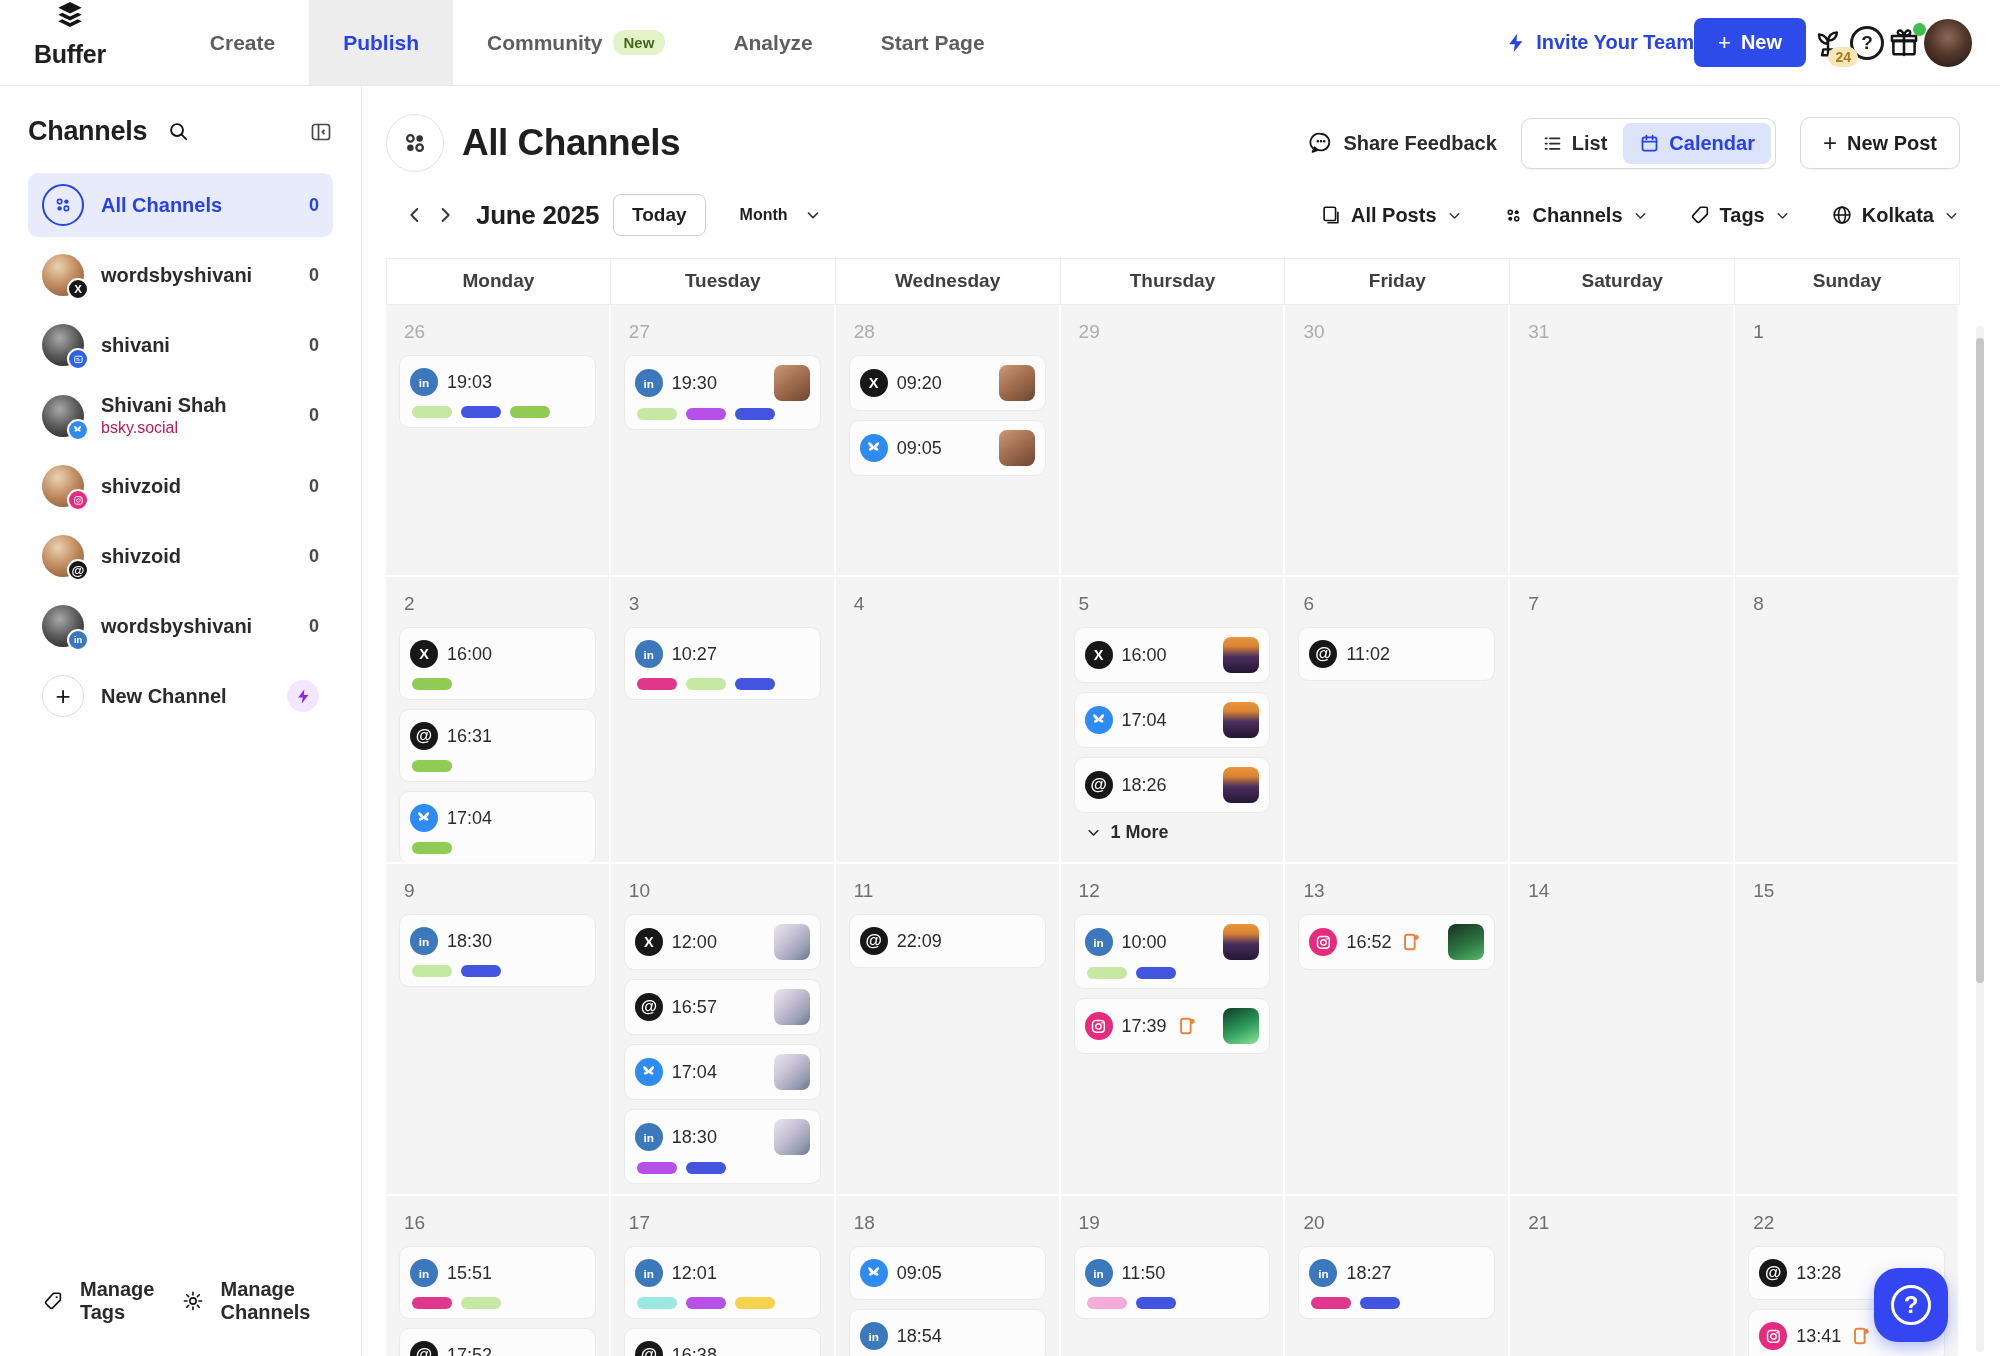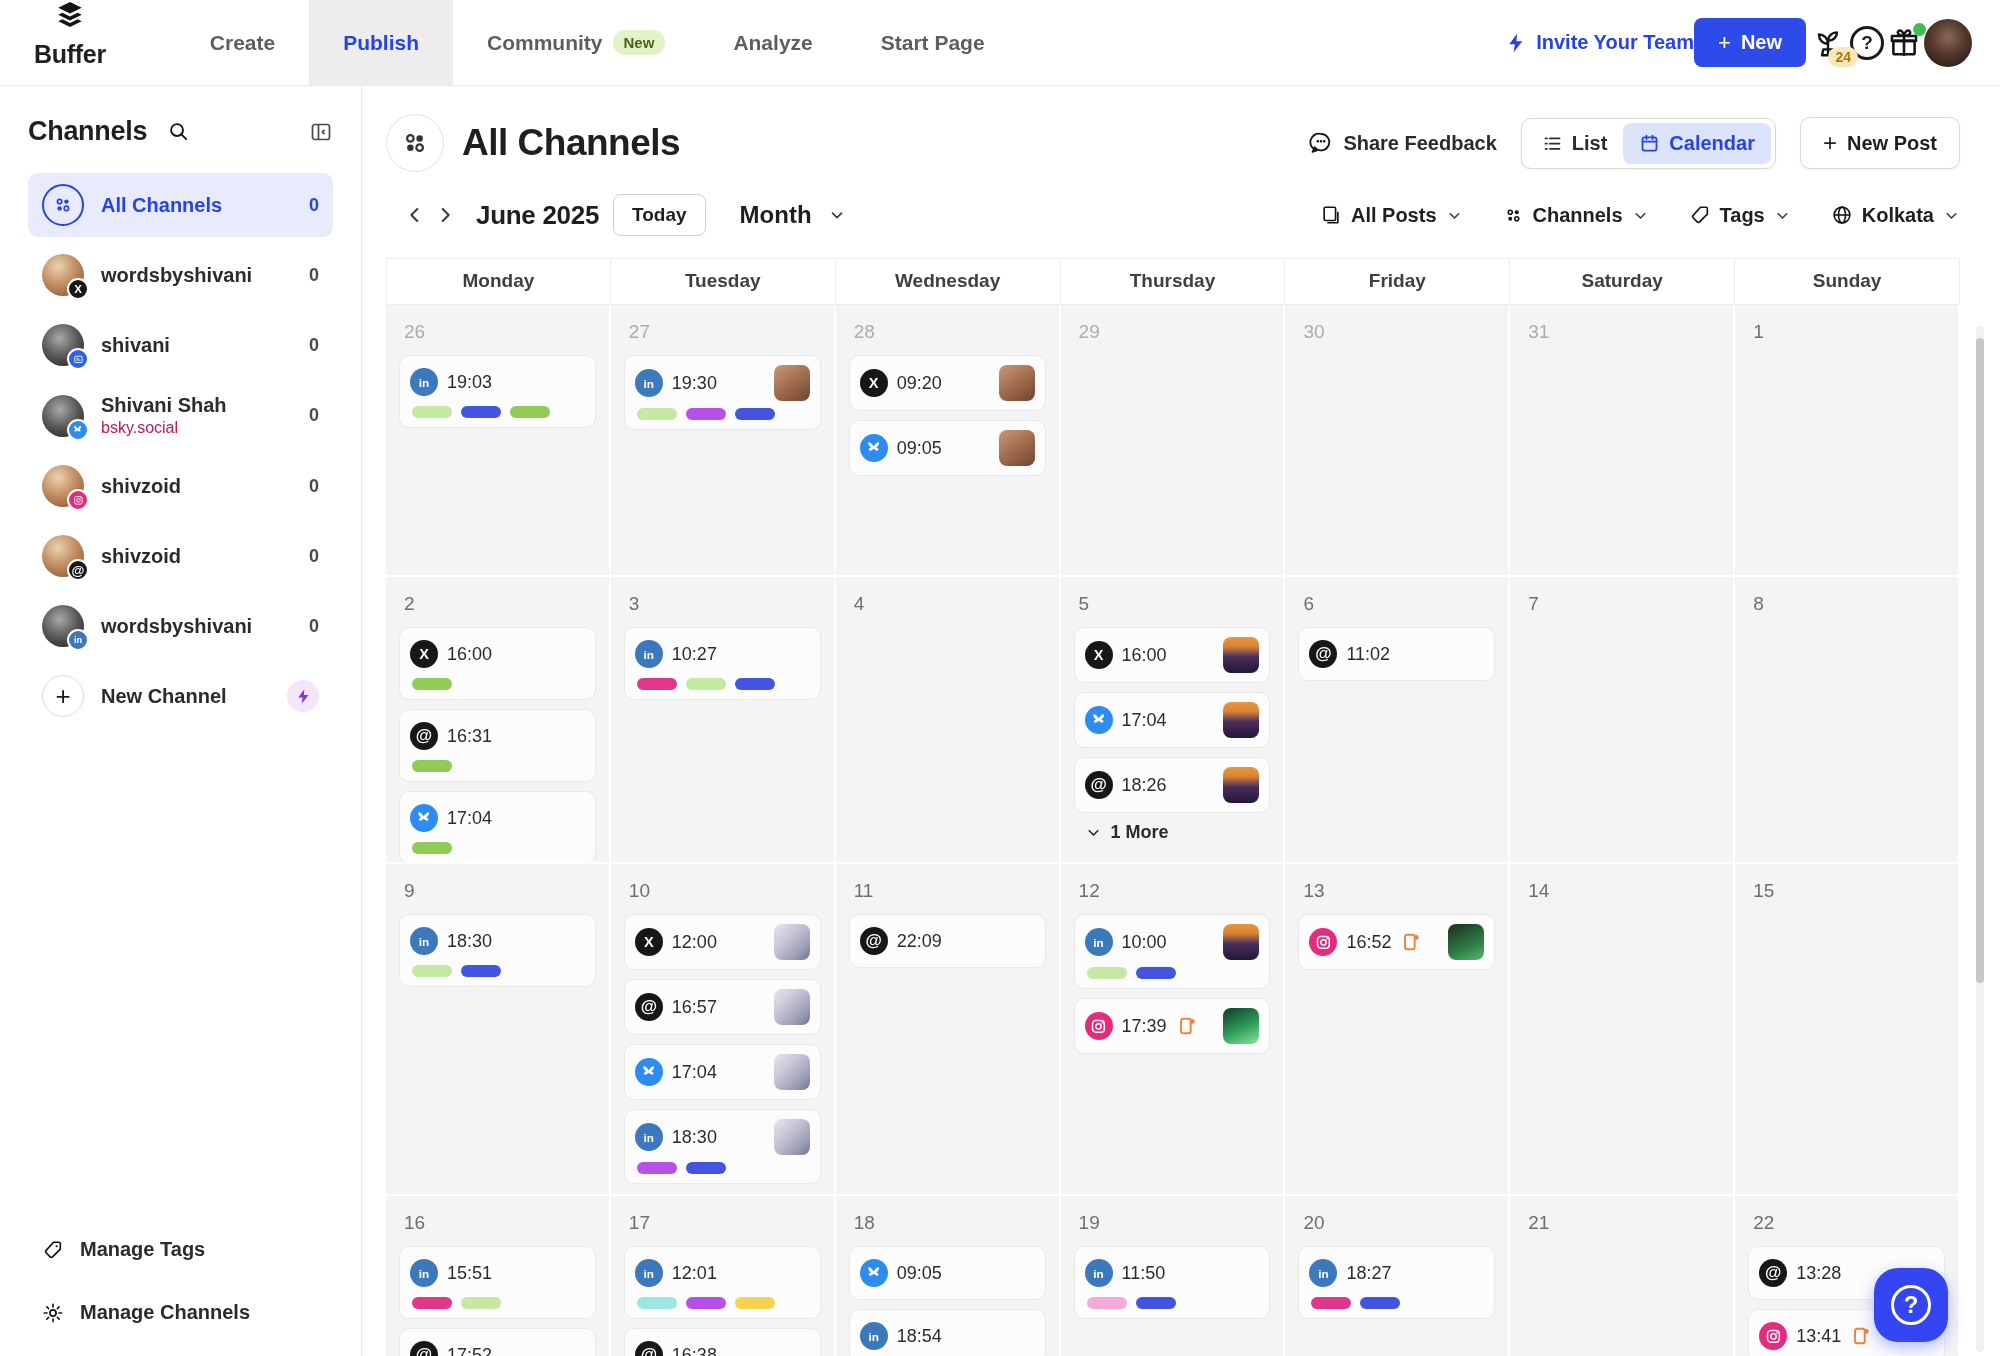--- a/index.html
+++ b/index.html
@@ -59,21 +59,21 @@
     display:flex; align-items:center; justify-content:center; }
   .ch-text { display:flex; flex-direction:column; min-width:0; }
   .ch-name { font-size:20px; font-weight:700; color:#2B2B2B; white-space:nowrap; }
   .ch-sub  { font-size:16px; color:#be185d; margin-top:2px; }
   .ch-count { margin-left:auto; font-size:18px; font-weight:600; color:#4A4A4A; }
   .newch-circ { width:42px; height:42px; flex:0 0 42px; border-radius:50%; border:1.5px solid #DCDCDC;
     display:flex; align-items:center; justify-content:center; font-size:26px; font-weight:400; color:#1a1a1a; }
   .newch-bolt { margin-left:auto; width:32px; height:32px; border-radius:50%; background:#F3E6FD;
     display:flex; align-items:center; justify-content:center; }
   .sb-bottom { position:absolute; left:28px; right:28px; bottom:22px; display:flex;
-    flex-direction:column; gap:20px; }
+    flex-direction:row; gap:0; }
   .sb-brow { display:flex; align-items:center; gap:16px; font-size:20px; font-weight:600;
     color:#2B2B2B; cursor:pointer; padding:10px 14px; }
 
   
   .main { flex:1; position:relative; padding:28px 40px 0 24px; min-width:0; overflow:hidden; }
   .main-head { display:flex; align-items:center; }
   .mh-ic { width:58px; height:58px; border-radius:50%; border:1.5px solid #E3E3E3;
     display:flex; align-items:center; justify-content:center; }
   .mh-title { font-size:37px; font-weight:800; letter-spacing:-.5px; margin-left:18px; }
   .mh-right { margin-left:auto; display:flex; align-items:center; gap:24px; }
@@ -87,21 +87,21 @@
   .btn-newpost { display:flex; align-items:center; gap:10px; background:#fff; border:1px solid #D9D9D9;
     border-radius:10px; padding:13px 22px; font-size:20px; font-weight:700; color:#1F1F1F;
     font-family:inherit; cursor:pointer; box-shadow:0 1px 2px rgba(0,0,0,.06); }
 
   .toolbar { display:flex; align-items:center; margin-top:22px; padding-left:14px; }
   .tb-chev { width:30px; height:30px; display:flex; align-items:center; justify-content:center;
     cursor:pointer; color:#3A3A3A; }
   .tb-month { font-size:26px; font-weight:800; margin:0 14px 0 16px; letter-spacing:-.3px; }
   .btn-today { border:1px solid #CFCFCF; background:#fff; border-radius:8px; padding:9px 18px;
     font-size:19px; font-weight:700; font-family:inherit; color:#1F1F1F; cursor:pointer; }
-  .tb-view { display:flex; align-items:center; gap:16px; margin-left:34px; font-size:24px;
+  .tb-view { display:flex; align-items:center; gap:16px; margin-left:34px; font-size:16px;
     font-weight:700; color:#1F1F1F; cursor:pointer; }
   .tb-filters { margin-left:auto; display:flex; align-items:center; gap:40px; }
   .tb-filter { display:flex; align-items:center; gap:9px; font-size:20px; font-weight:700;
     color:#1F1F1F; cursor:pointer; white-space:nowrap; }
   .chev-d { color:#3A3A3A; display:flex; }
 
   
   .cal { margin-top:22px; }
   .cal-head { display:grid; grid-template-columns:repeat(7,1fr); border-top:1px solid #EDEDED;
     border-bottom:1px solid #EDEDED; }

